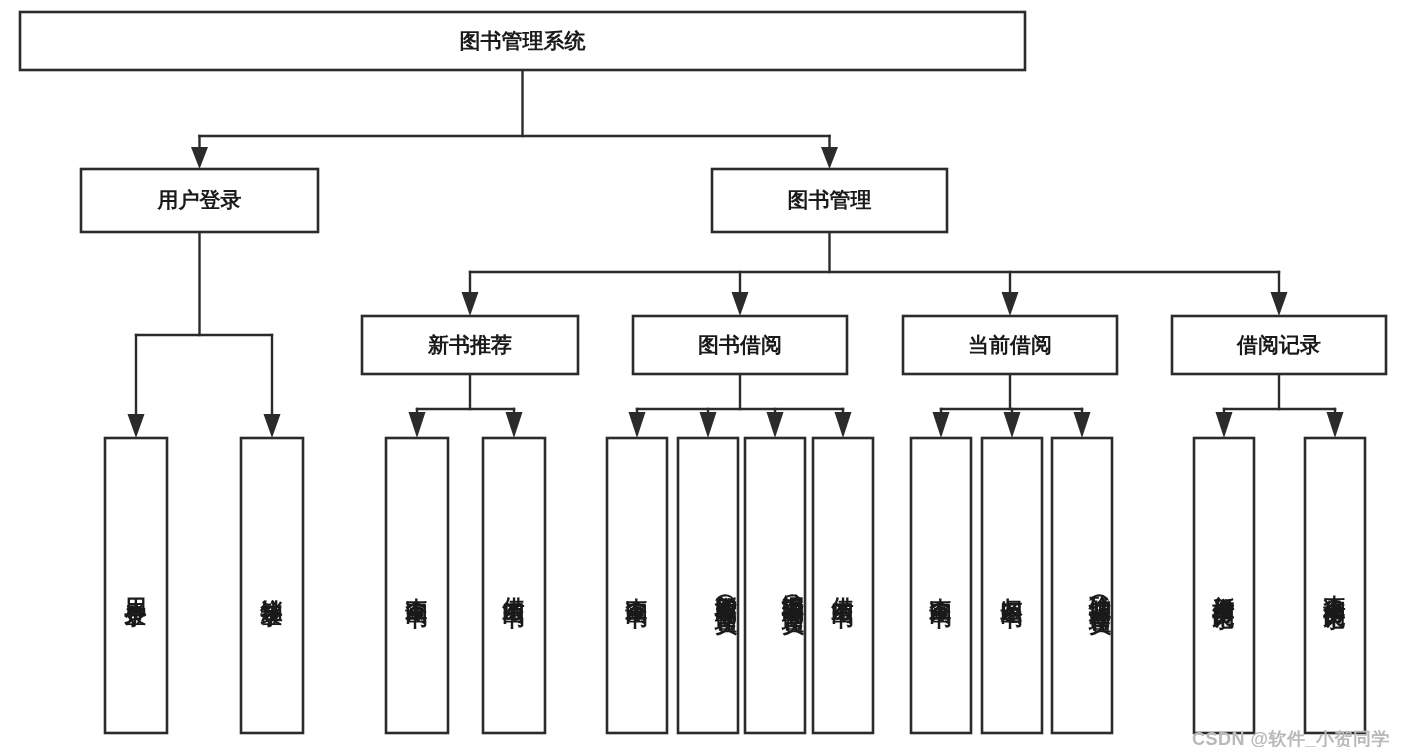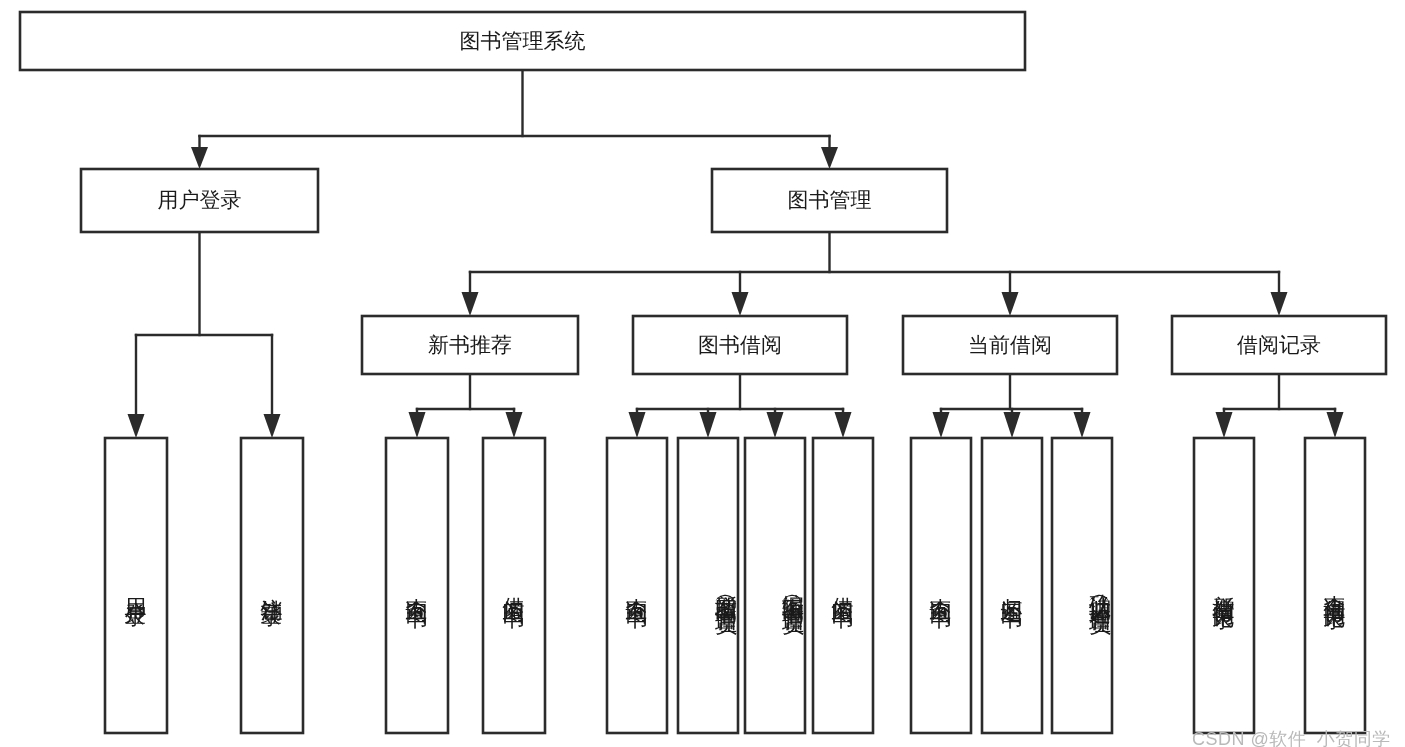--- a/index.html
+++ b/index.html
@@ -11,20 +11,21 @@
     width: 1405px;
     height: 747px;
     overflow: hidden;
     font-family: "Liberation Sans", "DejaVu Sans", sans-serif;
   }
   #diagram-root {
     position: relative;
     width: 1405px;
     height: 617px;
     background: #ffffff;
+    font-weight: bold;
   }
   svg#diagram-svg {
     position: absolute;
     left: 0;
     top: 0;
     width: 1405px;
     height: 747px;
     display: block;
   }
   .node-box {

